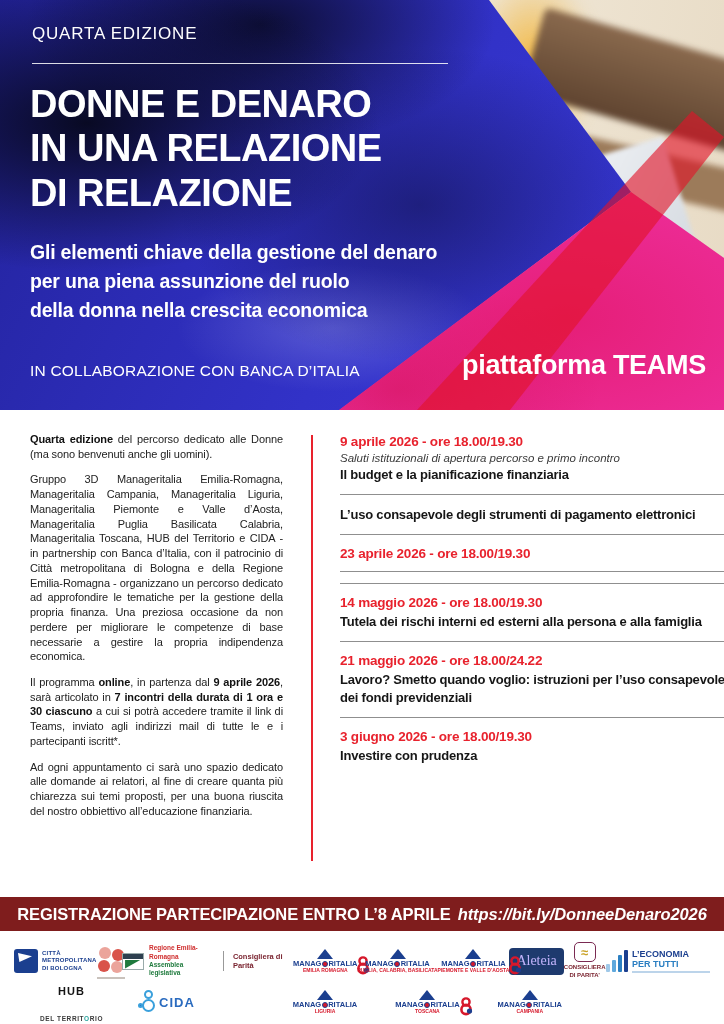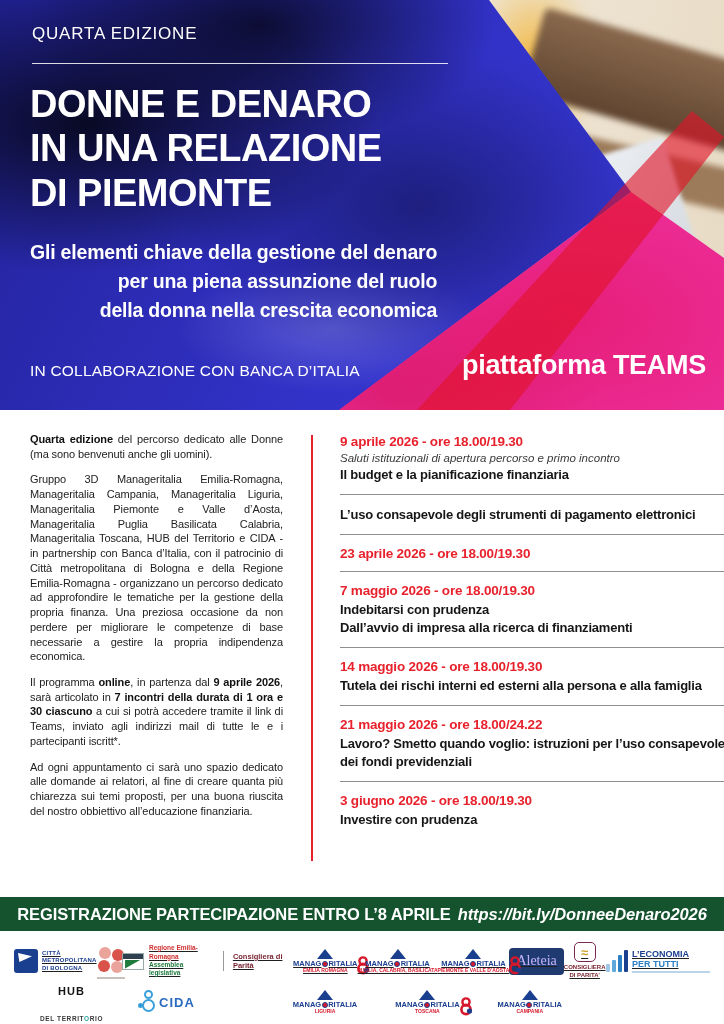--- a/index.html
+++ b/index.html
@@ -46,21 +46,21 @@
     clip-path:polygon(692px 111px,724px 137px,510px 410px,417px 410px);
     background:rgba(226,20,40,.62); }
 
   .hd-edition { position:absolute; left:32px; top:24px; color:#fff;
     font-size:17px; letter-spacing:.8px; font-weight:400; z-index:5; }
   .hd-rule { position:absolute; left:32px; top:63px; width:416px; height:1px;
     background:rgba(255,255,255,.85); z-index:5; }
   .hd-title { position:absolute; left:30px; top:82px; color:#fff; z-index:5;
     font-size:38px; font-weight:800; line-height:1.17; letter-spacing:-.5px; }
   .hd-sub { position:absolute; left:30px; top:238px; color:#fff; z-index:5;
-    font-size:19.5px; font-weight:700; line-height:1.48; letter-spacing:-.2px;text-align:right; }
+    font-size:19.5px; font-weight:700; line-height:1.48; letter-spacing:-.2px; }
   .hd-collab { position:absolute; left:30px; top:362px; color:#fff; z-index:5;
     font-size:15.5px; font-weight:400; letter-spacing:.2px; }
   .hd-platform { position:absolute; left:462px; top:350px; color:#fff; z-index:5;
     font-size:27px; font-weight:700; letter-spacing:-.3px; }
 
   
   .main { display:flex; padding:22px 24px 0 30px; height:487px; overflow:hidden; }
   .col-left { width:253px; flex:0 0 253px; font-size:11px; line-height:1.34;
     text-align:justify; color:#222; letter-spacing:-.1px; }
   .col-left p { margin-bottom:11px; }
@@ -70,29 +70,29 @@
   .sched-item .s-date { color:#e8222d; font-size:13.5px; font-weight:700;
     letter-spacing:-.2px; margin-bottom:3px; white-space:nowrap; }
   .sched-item .s-note { font-style:italic; font-size:11.5px; color:#3a3a3a;
     margin-bottom:2px; white-space:nowrap; }
   .sched-item .s-line { font-size:13px; font-weight:700; color:#161616;
     line-height:1.38; letter-spacing:-.2px; white-space:nowrap; }
   .sched-sep { border:none; border-top:1px solid #8f8f8f; margin:10px 0 11px 0; width:100%; }
   .s-note:empty, .s-line:empty { display:none; }
 
   
-  .banner { width:724px; height:34px; background:#14532d; color:#fff;
+  .banner { width:724px; height:34px; background:#7f1d1d; color:#fff;
     display:flex; align-items:center; justify-content:center;
     font-size:16.5px; font-weight:700; letter-spacing:-.1px; }
   .banner .url { font-style:italic; margin-left:7px; }
 
   
   .logos { width:724px; height:93px; background:#fff; padding:10px 14px 0 14px; }
   .lrow { display:flex; align-items:center; }
-  .lrow1 { justify-content:space-between; height:40px;text-decoration:underline; }
+  .lrow1 { justify-content:space-between; height:40px; }
   .lrow2 { height:36px; margin-top:3px; padding-left:26px; gap:38px; }
   .logo { display:flex; align-items:center; gap:4px; }
 
   .lg-bologna .ic { width:24px; height:24px; background:#1b3f8f; border-radius:3px;
     position:relative; overflow:hidden; }
   .lg-bologna .ic::after { content:""; position:absolute; left:4px; top:4px; width:14px;
     height:9px; background:#fff; clip-path:polygon(0 0,100% 35%,10% 100%); }
   .lg-bologna .tx { font-size:6px; font-weight:700; color:#1b3f8f; line-height:1.25;
     letter-spacing:.2px; }
 
@@ -181,21 +181,21 @@
     <div class="ph-keys"></div>
     <div class="ov-blue"></div>
     <div class="ov-pink"></div>
     <div class="ov-red"></div>
 
     <div class="hd-edition">QUARTA EDIZIONE</div>
     <div class="hd-rule"></div>
     <div class="hd-title">
       <div>DONNE E DENARO</div>
       <div>IN UNA RELAZIONE</div>
-      <div>DI PIEMONTE</div>
+      <div>DI RELAZIONE</div>
     </div>
     <div class="hd-sub">
       <div>Gli elementi chiave della gestione del denaro</div>
       <div>per una piena assunzione del ruolo</div>
       <div>della donna nella crescita economica</div>
     </div>
     <div class="hd-collab">IN COLLABORAZIONE CON BANCA D’ITALIA</div>
     <div class="hd-platform">piattaforma TEAMS</div>
   </div>
 
@@ -224,25 +224,20 @@
 
       </div>
       <hr class="sched-sep">
 
       <div class="sched-item">
         <div class="s-date">23 aprile 2026 - ore 18.00/19.30</div>
 
       </div>
       <hr class="sched-sep">
 
-      <div class="sched-item">
-        <div class="s-date">7 maggio 2026 - ore 18.00/19.30</div>
-        <div class="s-line">Indebitarsi con prudenza</div>
-        <div class="s-line">Dall’avvio di impresa alla ricerca di finanziamenti</div>
-      </div>
       <hr class="sched-sep">
 
       <div class="sched-item">
         <div class="s-date">14 maggio 2026 - ore 18.00/19.30</div>
         <div class="s-line">Tutela dei rischi interni ed esterni alla persona e alla famiglia</div>
 
       </div>
       <hr class="sched-sep">
 
       <div class="sched-item">

